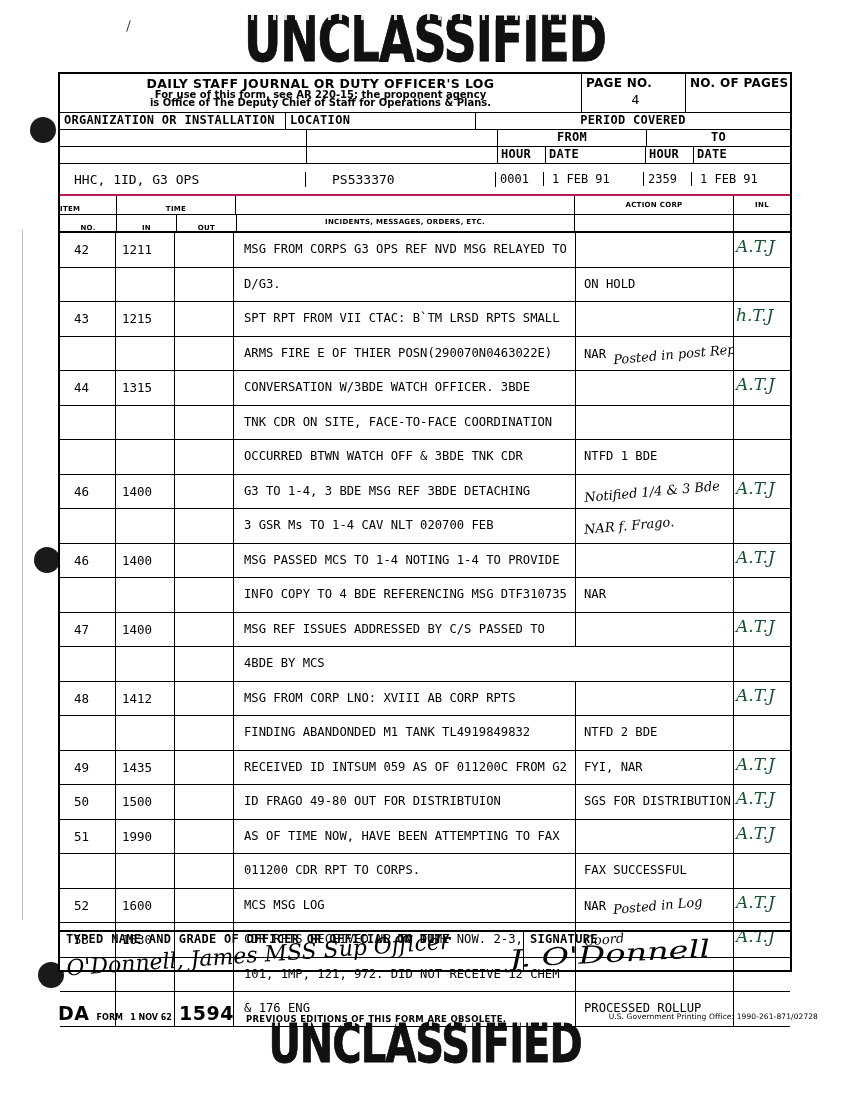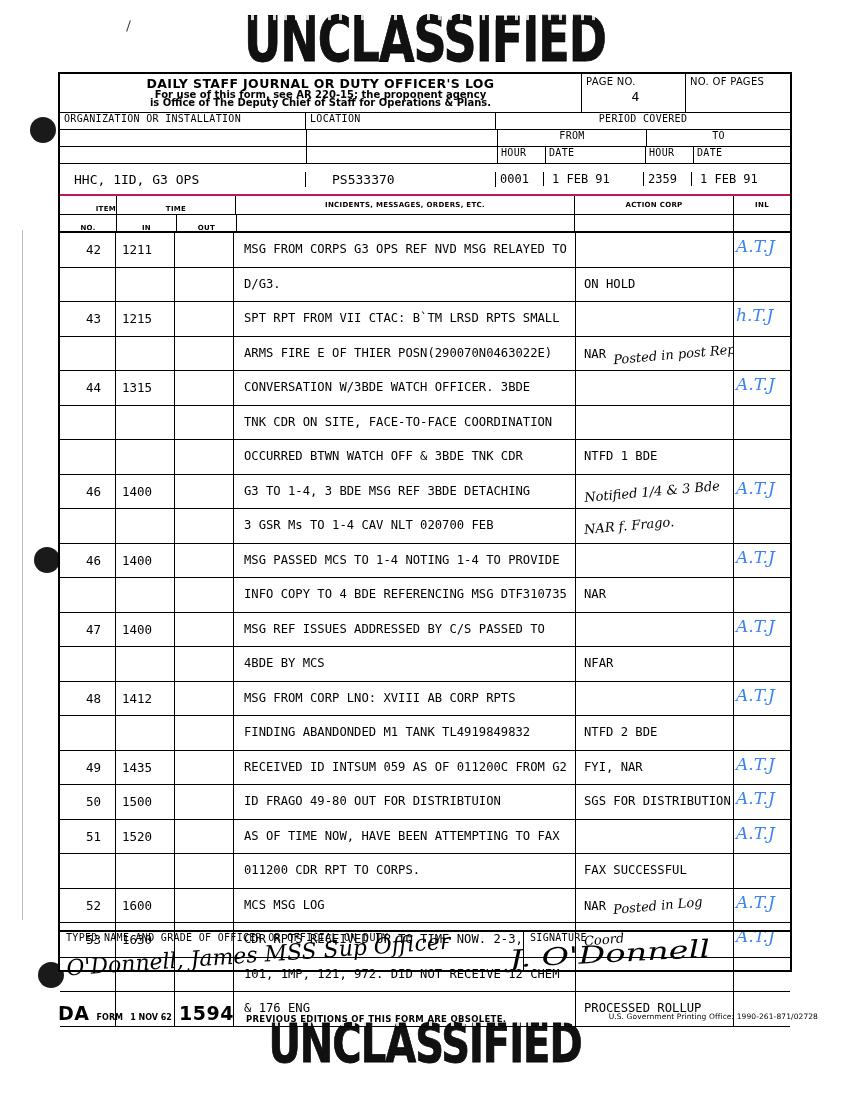--- a/index.html
+++ b/index.html
@@ -104,39 +104,39 @@
     line-height: 8px;
   }
   .hdr-page, .hdr-pages {
     width: 104px;
     box-sizing: border-box;
     padding: 2px 0 0 4px;
     font-family: "DejaVu Sans", sans-serif;
   }
   .hdr-page { border-right: 1.5px solid #000; }
   .lbl {
-    font-size: 10px;
-    font-weight: normal;
+    font-size: 12px;
+    font-weight: bold;
     letter-spacing: 0.3px;
     display: block;
   }
   .hdr-page .val {
     display: block;
     text-align: center;
     font-size: 13px;
     font-family: "DejaVu Sans Mono", monospace;
     margin-top: 2px;
   }
 
   .hdr-row-2 {
     display: flex;
     border-bottom: 1.5px solid #000;
     height: 16px;
   }
-  .org-lbl { width: 246px; box-sizing: border-box; padding-left: 4px; border-right: 1.5px solid #000;}
+  .org-lbl { width: 226px; box-sizing: border-box; padding-left: 4px; border-right: 1.5px solid #000;}
   .loc-lbl { width: 190px; box-sizing: border-box; padding-left: 4px; border-right: 1.5px solid #000;}
   .per-lbl { flex: 1; text-align: center; }
 
   .hdr-row-3 {
     display: flex;
     height: 16px;
     border-bottom: 1.5px solid #000;
   }
   .hdr-row-3 .spacer-org { width: 246px; border-right: 1.5px solid #000; }
   .hdr-row-3 .spacer-loc { width: 190px; border-right: 1.5px solid #000; }
@@ -168,69 +168,69 @@
   .hdr-row-5 .hr2 { width: 48px; box-sizing: border-box; padding-left: 4px; border-right: 1.5px solid #000; font-size: 12px;}
   .hdr-row-5 .dt2 { flex: 1; box-sizing: border-box; padding-left: 8px; font-size: 12px;}
 
   
   .col-hdr {
     display: flex;
     border-bottom: 1.5px solid #000;
     height: 18px;
     font-family: "DejaVu Sans", sans-serif;
   }
-  .col-hdr .c-item { width: 56px; text-align: right; border-right: 1.5px solid #000; }
+  .col-hdr .c-item { width: 56px; text-align: left; border-right: 1.5px solid #000; }
   .col-hdr .c-time { width: 118px; text-align: center; border-right: 1.5px solid #000; }
   .col-hdr .c-inc { flex: 1; border-right: 1.5px solid #000; }
   .col-hdr .c-act { width: 158px; border-right: 1.5px solid #000; }
   .col-hdr .c-inl { width: 56px; }
 
   .col-hdr2 {
     display: flex;
     border-bottom: 2px solid #000;
     height: 16px;
     font-family: "DejaVu Sans", sans-serif;
   }
   .col-hdr2 .c-item { width: 56px; text-align: center; border-right: 1.5px solid #000; }
   .col-hdr2 .c-in { width: 59px; text-align: center; border-right: 1.5px solid #000; }
   .col-hdr2 .c-out { width: 59px; text-align: center; border-right: 1.5px solid #000; }
   .col-hdr2 .c-inc { flex: 1; border-right: 1.5px solid #000; }
   .col-hdr2 .c-act { width: 158px; border-right: 1.5px solid #000; }
   .col-hdr2 .c-inl { width: 56px; }
 
   .c-lbl-txt { font-size: 7px; font-weight: bold; letter-spacing: 0.3px; }
-  .c-inc-txt { display: block; text-align: center; padding-top: 5px; }
+  .c-inc-txt { display: block; text-align: center; padding-top: 22px; }
   .c-act-txt { display: block; text-align: center; padding-top: 5px; }
   .c-inl-txt { display: block; text-align: center; padding-top: 5px; }
 
   
   #rows { }
   .row {
     display: flex;
     height: 33.5px;
     border-bottom: 1px solid #000;
     align-items: center;
   }
-  .row .item { width: 56px; box-sizing: border-box; padding-left: 26px; border-right: 1.5px solid #000; font-size: 12.5px; height: 100%; line-height: 33.5px;}
+  .row .item { width: 56px; box-sizing: border-box; padding-left: 14px; border-right: 1.5px solid #000; font-size: 12.5px; height: 100%; line-height: 33.5px;}
   .row .tin { width: 59px; box-sizing: border-box; padding-left: 6px; border-right: 1.5px solid #000; font-size: 12.5px; height: 100%; line-height: 33.5px;}
   .row .tout { width: 59px; box-sizing: border-box; border-right: 1.5px solid #000; height: 100%; }
   .row .inc { flex: 1; box-sizing: border-box; padding-left: 10px; border-right: 1.5px solid #000; font-size: 12.2px; height: 100%; line-height: 33.5px; white-space: nowrap; overflow: hidden;}
   .row .act { width: 158px; box-sizing: border-box; padding-left: 8px; border-right: 1.5px solid #000; font-size: 12.2px; height: 100%; line-height: 33.5px; white-space: nowrap; overflow: hidden;}
   .row .inl { width: 56px; box-sizing: border-box; height: 100%; position: relative; }
 
   
   .scribble {
     position: absolute;
     left: 2px;
     top: 3px;
     font-family: "DejaVu Serif", serif;
     font-style: italic;
     font-size: 17px;
     transform: rotate(-16deg) skewX(-6px);
-    color: #3b82f6;
+    color: #14532d;
     white-space: nowrap;
   }
   .hand {
     font-family: "DejaVu Serif", serif;
     font-style: italic;
     font-size: 13px;
     transform: rotate(-5deg);
     display: inline-block;
     white-space: nowrap;
   }
@@ -558,21 +558,20 @@
         <div class="act"></div>
         <div class="inl">
           <span class="scribble">A.T.J</span>
         </div>
       </div>
       <div class="row">
         <div class="item"></div>
         <div class="tin"></div>
         <div class="tout"></div>
         <div class="inc">4BDE BY MCS</div>
-        <div class="act">NFAR</div>
         <div class="inl"></div>
       </div>
       <div class="row">
         <div class="item">48</div>
         <div class="tin">1412</div>
         <div class="tout"></div>
         <div class="inc">MSG FROM CORP LNO:  XVIII AB CORP RPTS</div>
         <div class="act"></div>
         <div class="inl">
           <span class="scribble">A.T.J</span>
@@ -601,21 +600,21 @@
         <div class="tin">1500</div>
         <div class="tout"></div>
         <div class="inc"> ID FRAGO 49-80 OUT FOR DISTRIBTUION</div>
         <div class="act">SGS FOR DISTRIBUTION</div>
         <div class="inl">
           <span class="scribble">A.T.J</span>
         </div>
       </div>
       <div class="row">
         <div class="item">51</div>
-        <div class="tin">1520</div>
+        <div class="tin">1990</div>
         <div class="tout"></div>
         <div class="inc">AS OF TIME NOW, HAVE BEEN ATTEMPTING TO FAX</div>
         <div class="act"></div>
         <div class="inl">
           <span class="scribble">A.T.J</span>
         </div>
       </div>
       <div class="row">
         <div class="item"></div>
         <div class="tin"></div>

